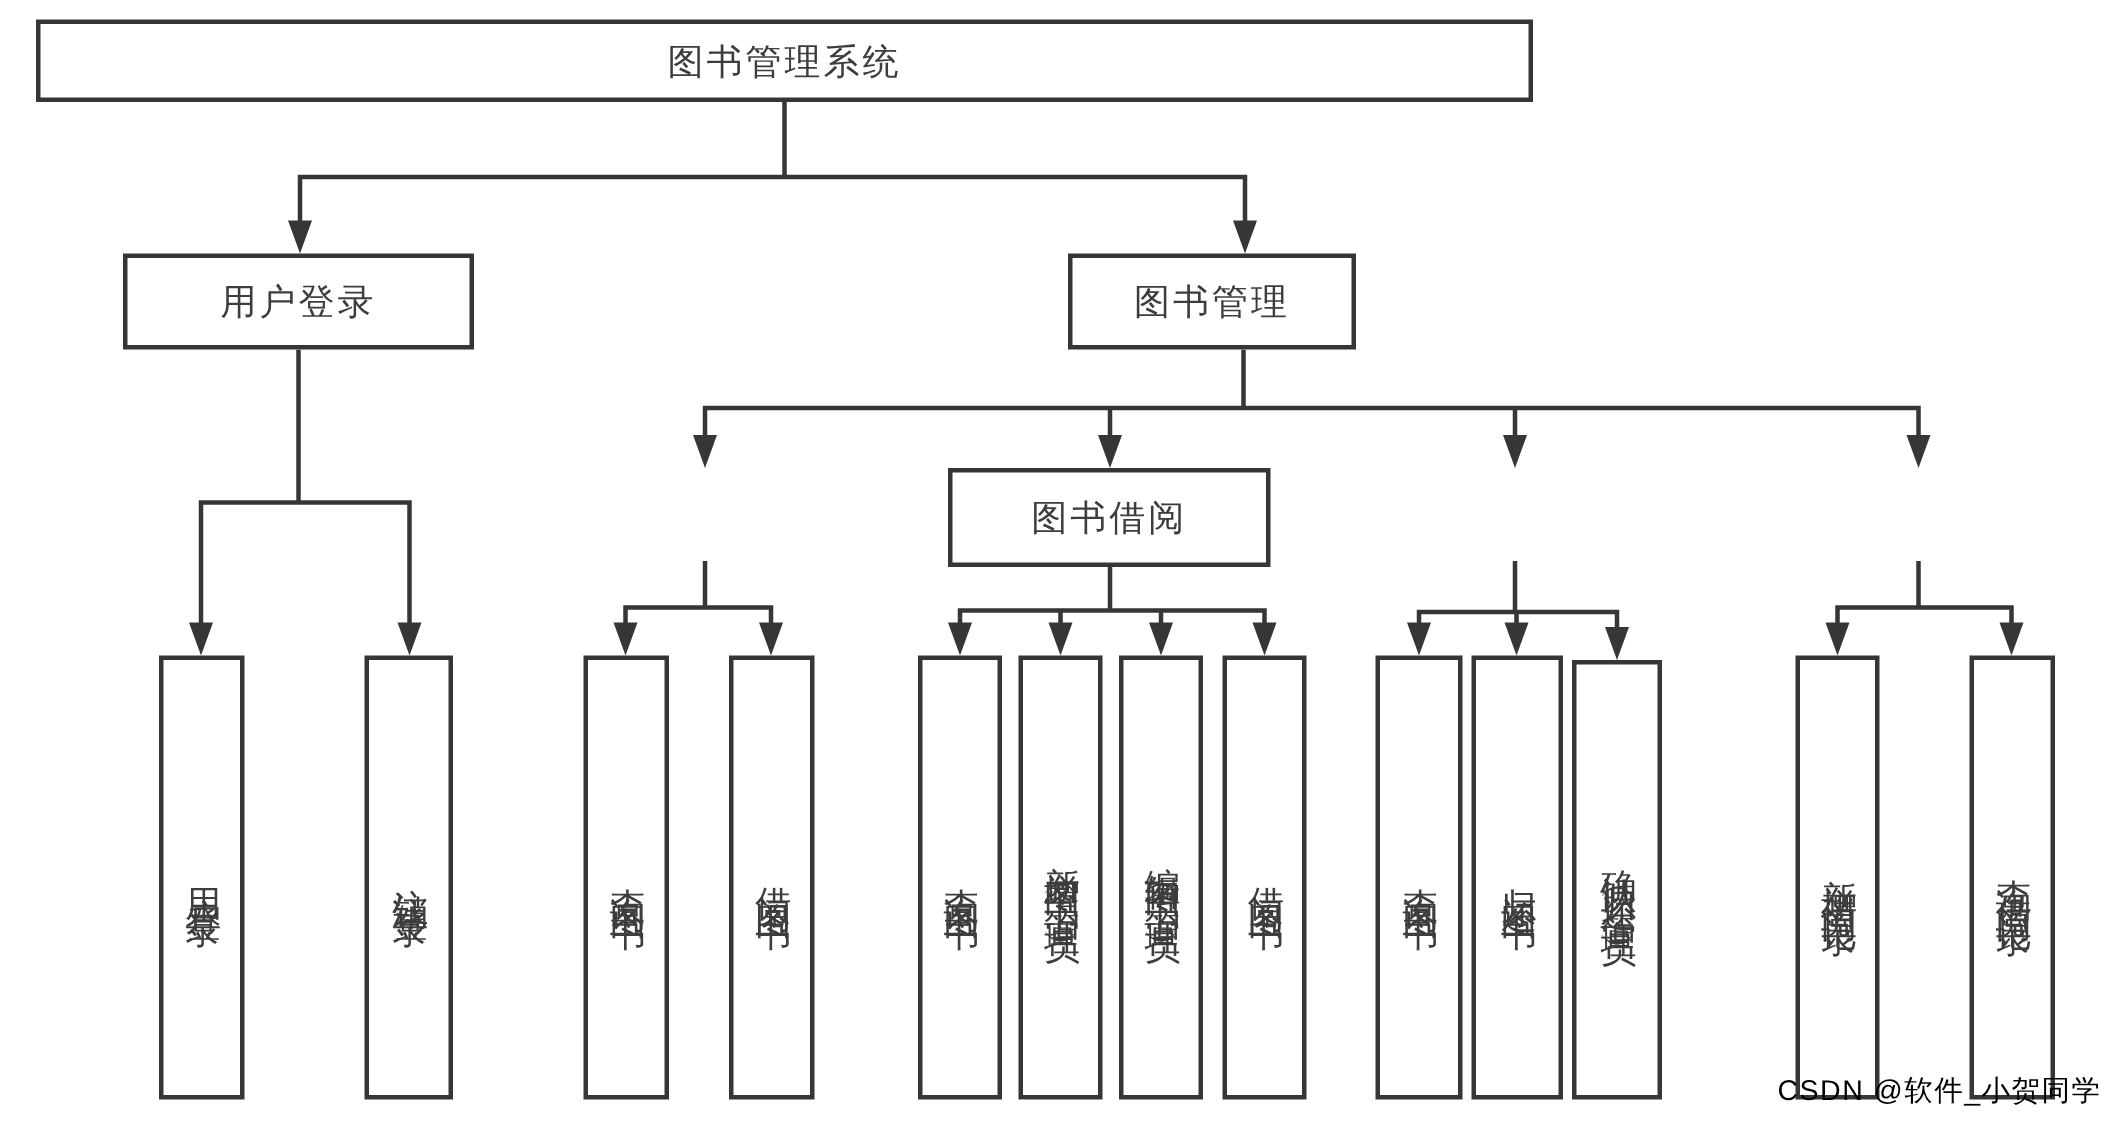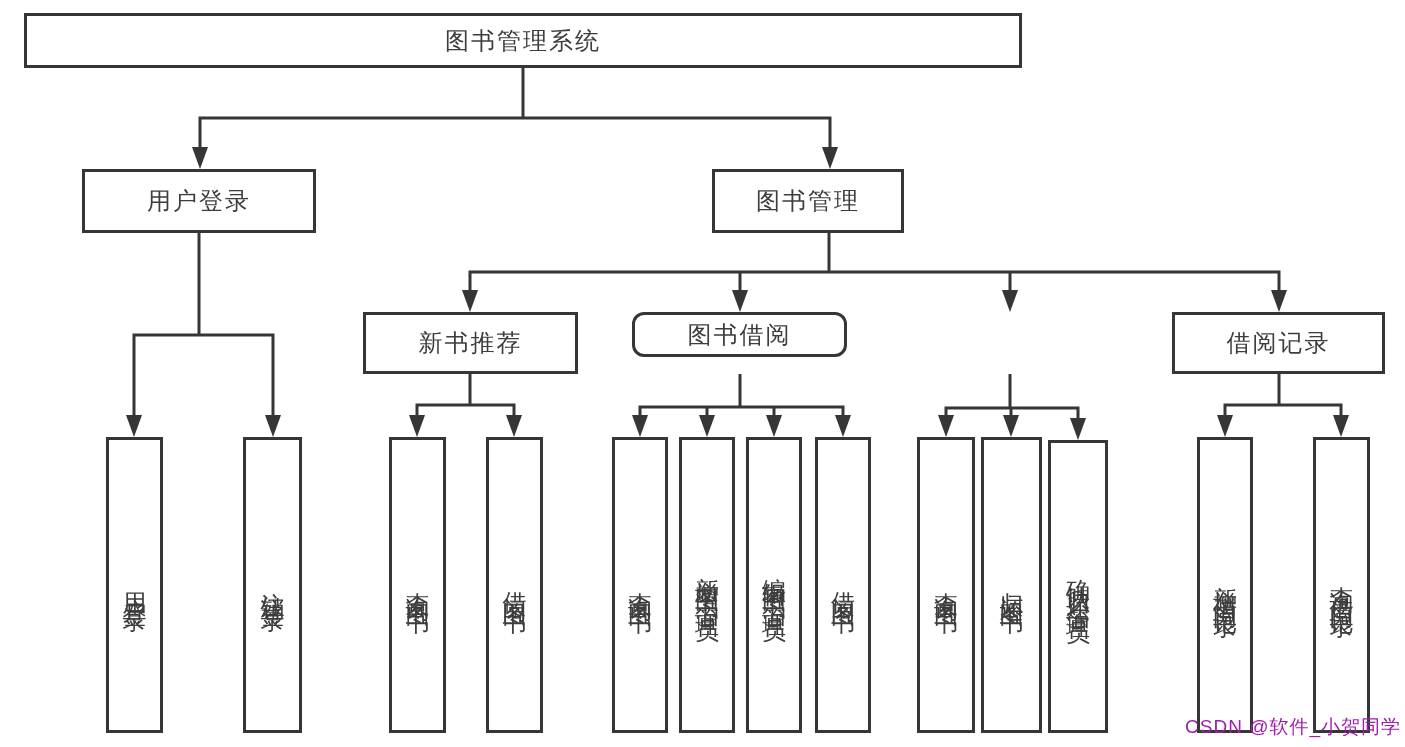--- a/index.html
+++ b/index.html
@@ -41,21 +41,21 @@
     letter-spacing: 6px;
     white-space: nowrap;
     line-height: 1;
   }
   .watermark {
     position: absolute;
     right: 4px;
     bottom: 7px;
     font-size: 19px;
     letter-spacing: 1px;
-    color: #a21caf;
+    color: #000000;
     z-index: 2;
     white-space: nowrap;
   }
 </style>
 </head>
 <body>
 
 <div class="canvas">
 
   <svg class="wires" viewBox="0 0 1405 747" xmlns="http://www.w3.org/2000/svg">
@@ -89,23 +89,21 @@
       <polygon points="1217,415 1233,415 1225,437"></polygon>
       <polygon points="1333,415 1349,415 1341,437"></polygon>
     </g>
   </svg>
 
   <div class="box h" style="left:24px; top:13px; width:998px; height:55px;">图书管理系统</div>
 
   <div class="box h" style="left:82px; top:169px; width:234px; height:64px;">用户登录</div>
   <div class="box h" style="left:712px; top:169px; width:192px; height:64px;">图书管理</div>
 
-  <div class="box h" style="left:363px; top:312px; width:215px; height:62px;">新书推荐</div>
-  <div class="box h" style="left:632px; top:312px; width:215px; height:45px;border-radius:12px;">图书借阅</div>
-  <div class="box h" style="left:1172px; top:312px; width:213px; height:62px;">借阅记录</div>
+  <div class="box h" style="left:632px; top:312px; width:215px; height:66px;">图书借阅</div>
 
   <div class="box" style="left:106px; top:437px; width:57px; height:296px;">
     <span class="vtext">用户登录</span>
   </div>
   <div class="box" style="left:243px; top:437px; width:59px; height:296px;">
     <span class="vtext">注销登录</span>
   </div>
 
   <div class="box" style="left:389px; top:437px; width:57px; height:296px;">
     <span class="vtext">查询图书</span>

